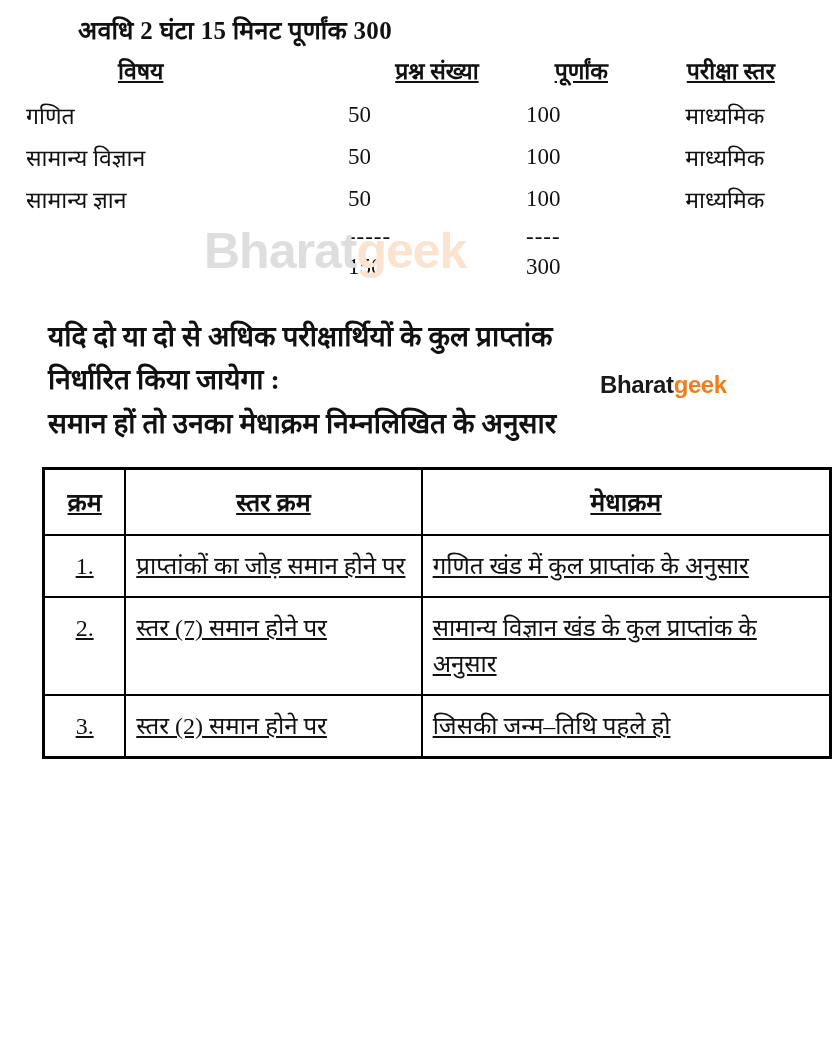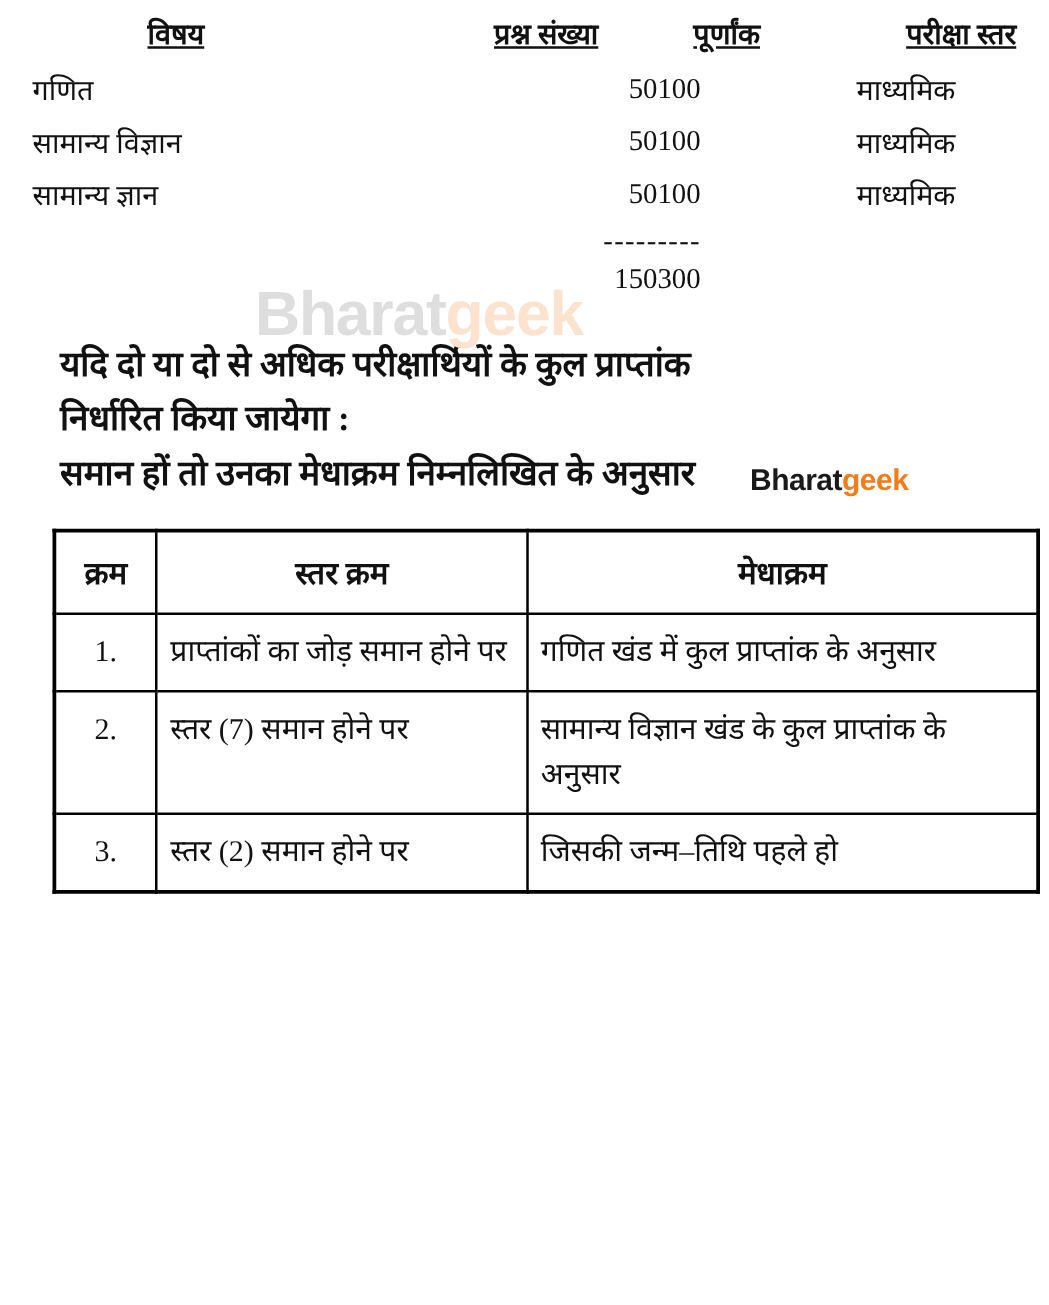--- a/index.html
+++ b/index.html
@@ -44,28 +44,28 @@
     text-decoration: underline;
     padding: 2px 0 8px 0;
     text-align: left;
     white-space: nowrap;
   }
   .subject-table td {
     padding: 5px 0;
     white-space: nowrap;
   }
   .col-subject  { width: 292px; padding-left: 58px; text-align: left; }
-  .col-qno      { width: 210px; text-align: right; }
+  .col-qno      { width: 210px; text-align: left; }
   .col-marks    { width: 130px; text-align: left; }
   .col-level    { width: 190px; text-align: center; padding-left: 12px;}
 
   th.col-subject { padding-left: 92px; }
   th.col-qno { text-align: center; }
   th.col-marks { text-align: center; }
-  th.col-level { text-align: right; padding-left: 12px; }
+  th.col-level { text-align: center; padding-left: 12px; }
 
   .dash-row td { padding-top: 4px; padding-bottom: 0px; font-size: 23px; letter-spacing: 1px;}
   .total-row td { padding-top: 4px; }
 
   
   .para {
     font-size: 22px;
     line-height: 1.55;
     margin: 14px 0 0 0;
     text-align: justify;
@@ -97,20 +97,21 @@
   table.rank-table {
     border-collapse: collapse;
     width: 100%;
     border: 3px solid #000;
     font-size: 24px;
   }
   table.rank-table th,
   table.rank-table td {
     border: 2px solid #000;
     vertical-align: top;
+    text-decoration: underline;
   }
   table.rank-table thead th {
     font-weight: bold;
     text-align: center;
     padding: 14px 4px 16px 4px;
     font-size: 25px;
   }
   .rt-c1 { width: 80px; }
   .rt-c2 { width: 290px; }
   .rt-c3 { width: 400px; }
@@ -148,20 +149,21 @@
     letter-spacing: -0.4px;
   }
   .wm-small .b { color: #1a1a1a; }
   .wm-small .g { color: #f07d1a; }
 </style>
 </head>
 <body>
 
 <div class="page">
 
+  <div class="top-line">अवधि 2 घंटा 15   मिनट पूर्णांक 300</div>
 
   <table class="subject-table">
     <thead>
       <tr>
         <th class="col-subject">विषय</th>
         <th class="col-qno">प्रश्न संख्या</th>
         <th class="col-marks">पूर्णांक</th>
         <th class="col-level">परीक्षा स्तर</th>
       </tr>
     </thead>

